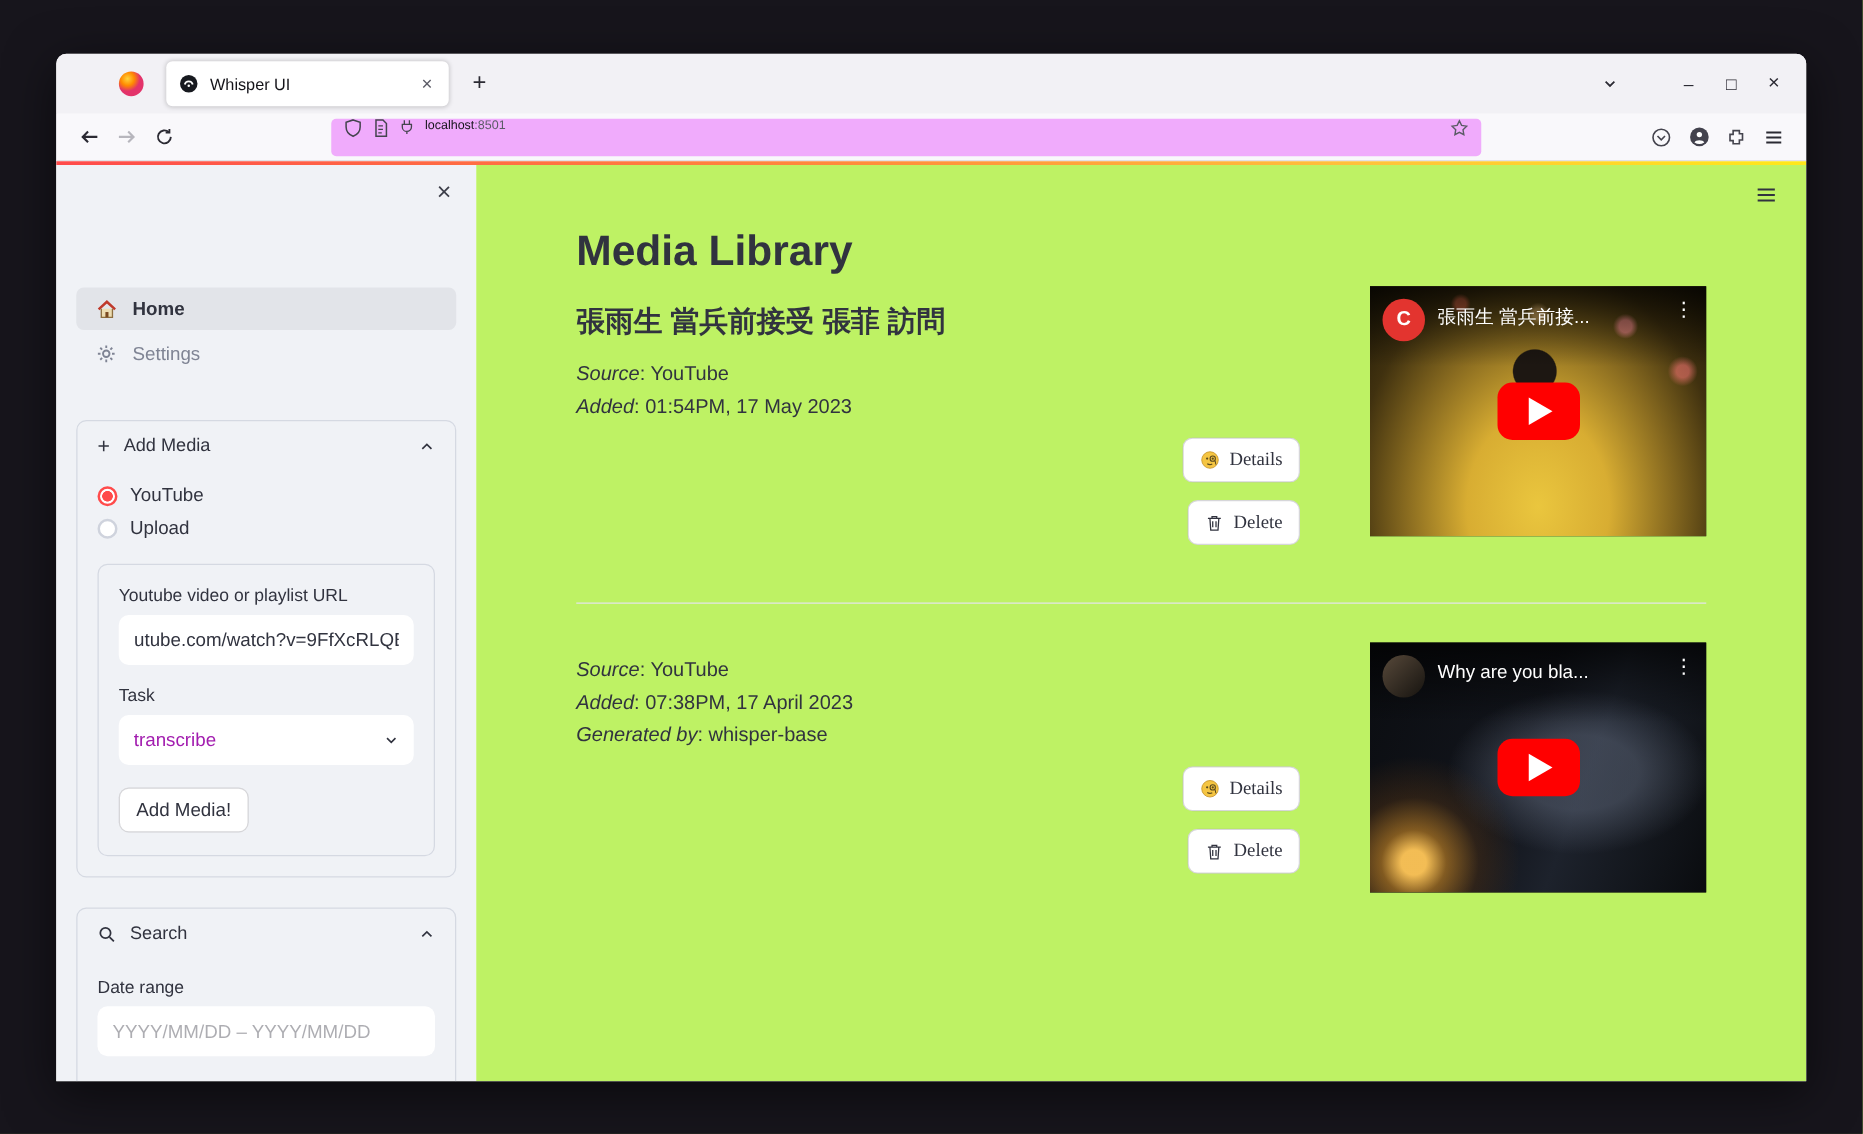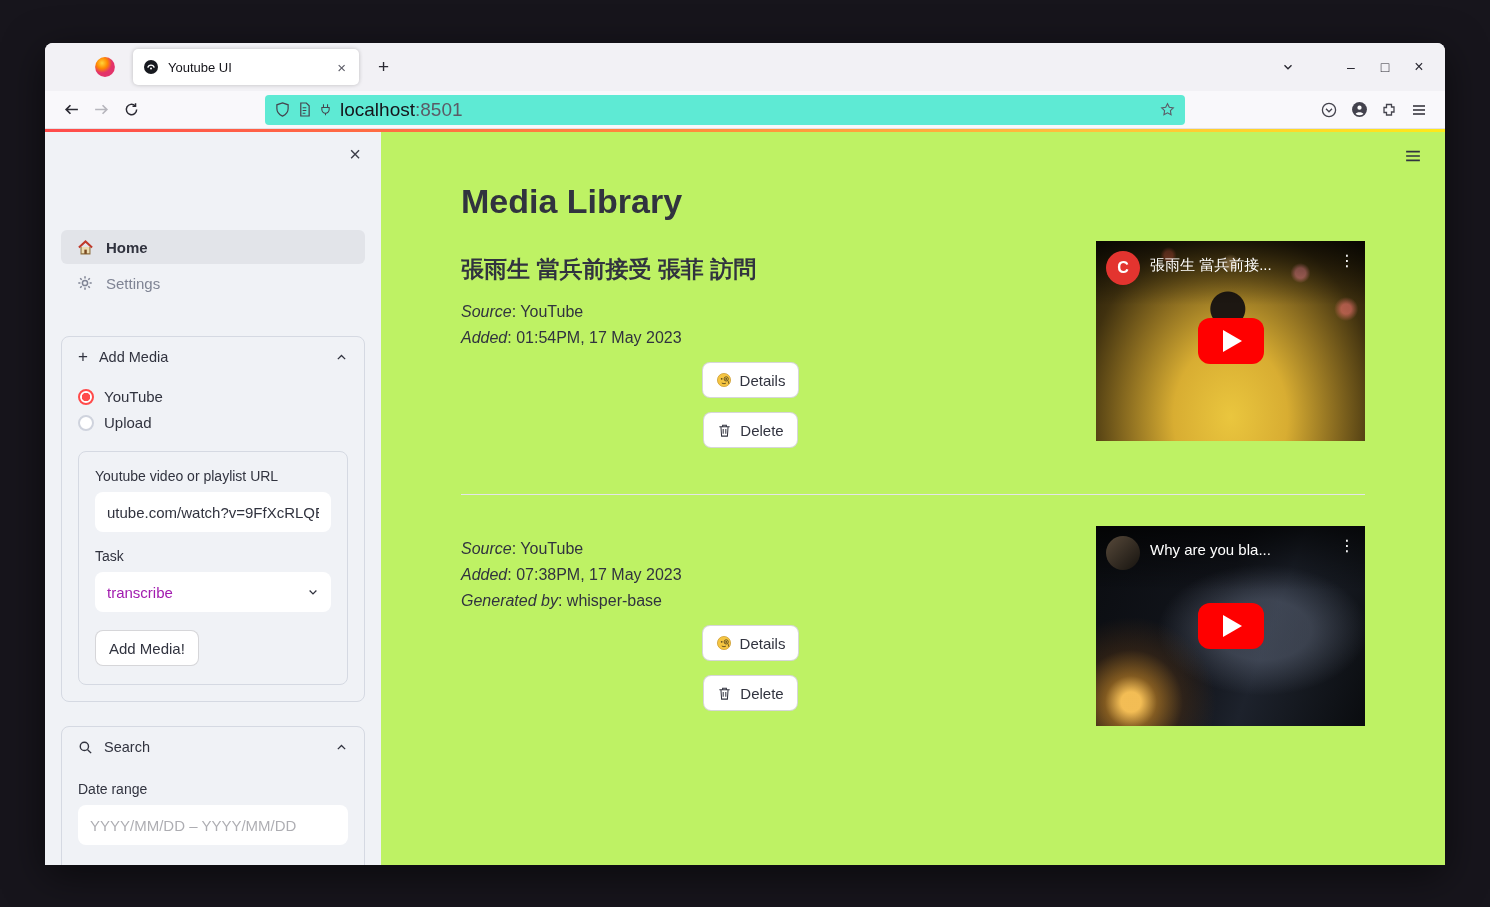--- a/index.html
+++ b/index.html
@@ -24,22 +24,22 @@
   .win-controls { display:flex; align-items:center; gap:10px; margin-right:14px; }
   .win-btn { width:24px; height:24px; display:flex; align-items:center; justify-content:center;
     color:#2b2a33; font-size:14px; }
 
   .toolbar { height:38px; background:#f9f8fb; border-bottom:1px solid #e2e1e6;
     display:flex; align-items:center; padding:0 12px; gap:2px; flex:0 0 auto; }
   .tool-btn { width:28px; height:28px; display:flex; align-items:center; justify-content:center;
     border-radius:4px; color:#2b2a33; }
   .tool-btn.disabled { color:#b7b6bd; }
   .tb-spacer-l { width:112px; } .tb-spacer-r { width:122px; }
-  .urlbar { flex:1; height:30px; background:#5eead4; border-radius:4px; margin:0 4px;
-    display:flex; align-items:center; gap:8px; padding:0 10px; font-size:19px; }
+  .urlbar { flex:1; height:30px; background:#f0abfc; border-radius:4px; margin:0 4px;
+    display:flex; align-items:flex-start; gap:8px; padding:0 10px; font-size:10px; }
   .url-host { color:#15141a; } .url-port { color:#5b5b66; }
   .url-text { flex:1; white-space:nowrap; overflow:hidden; }
 
   .decoration { height:3px; flex:0 0 auto;
     background:linear-gradient(90deg,#ff4b4b 0%,#ff8a3c 45%,#ffc23c 75%,#ffe81a 100%); }
 
   
   .content { flex:1; display:flex; min-height:0; }
 
   .sidebar { width:336px; flex:0 0 auto; background:#f0f2f6; position:relative;
@@ -75,27 +75,27 @@
     justify-content:space-between; padding:0 12px; font-size:15px; color:#a21caf; }
   .st-btn { display:inline-flex; align-items:center; gap:8px; background:#fff;
     border:1px solid rgba(49,51,63,.2); border-radius:8px; height:36px; padding:0 13px;
     font-size:15px; color:#31333f; font-family:inherit; cursor:pointer; }
   .form .st-btn { margin-top:18px; }
 
   .main { flex:1; background:#bef264; position:relative; padding:48px 80px 0; overflow:hidden; }
   .main-menu { position:absolute; top:14px; right:22px; display:flex; }
   h1.page-title { margin:0; font-size:34px; line-height:42px; font-weight:700; color:#31333f; }
 
-  .media-item { display:flex; align-items:flex-start; margin-top:32px; }
+  .media-item { display:flex; align-items:flex-start; margin-top:20px; }
   .media-item.second { margin-top:0; }
   .media-info { flex:1; padding-right:56px; }
   .media-info h3 { margin:0 0 18px; font-size:23px; font-weight:700; color:#31333f;
     line-height:1.32; max-width:560px; }
   .meta { margin:0 0 6px; font-size:16px; line-height:20px; color:#31333f; }
-  .btn-col { margin-top:14px; display:flex; flex-direction:column; align-items:center; gap:14px; }
+  .btn-col { margin-top:14px; display:flex; flex-direction:column; align-items:flex-end; gap:14px;font-family:Liberation Serif, serif; }
 
   .divider { border:none; border-top:1px solid #e3e5e9; margin:46px 0 44px; }
 
   .video { width:269px; height:200px; flex:0 0 auto; margin-top:-13px; position:relative;
     background:#000; overflow:hidden; }
   .scene { position:absolute; inset:0; }
   .scene-0 { background:
       radial-gradient(circle at 10% 14%, rgba(255,170,90,.85) 0 5px, transparent 9px),
       radial-gradient(circle at 27% 7%, rgba(255,120,80,.75) 0 4px, transparent 8px),
       radial-gradient(circle at 50% 11%, rgba(255,205,125,.7) 0 4px, transparent 9px),
@@ -143,21 +143,21 @@
         </svg>
     </div>
     <div class="tab">
       <span style="display:flex">
         <svg width="16" height="16" viewBox="0 0 16 16">
             <circle cx="8" cy="8" r="7" fill="#17191f"></circle>
             <path d="M4.8 8.6a3.3 3.3 0 0 1 6.4 0" fill="none" stroke="#fff" stroke-width="1.4"></path>
             <circle cx="8" cy="9.6" r="1" fill="#fff"></circle>
           </svg>
       </span>
-      <span class="tab-title">Youtube UI</span>
+      <span class="tab-title">Whisper UI</span>
       <span class="tab-close">×</span>
     </div>
     <div class="newtab">+</div>
     <div class="ts-spacer"></div>
     <div class="tab-chevron">
       <svg width="14" height="14" viewBox="0 0 16 16">
           <path d="M4 6l4 4 4-4" fill="none" stroke="#2b2a33" stroke-width="1.6"></path>
         </svg>
     </div>
     <div class="win-controls">
@@ -375,21 +375,21 @@
               <span class="play-tri"></span>
             </div>
         </div>
       </section>
 
       <hr class="divider">
 
       <section class="media-item second">
         <div class="media-info">
           <p class="meta"><em>Source</em><span>: </span><span>YouTube</span></p>
-          <p class="meta"><em>Added</em><span>: </span><span>07:38PM, 17 May 2023</span></p>
+          <p class="meta"><em>Added</em><span>: </span><span>07:38PM, 17 April 2023</span></p>
           <p class="meta"><em>Generated by</em><span>: </span><span>whisper-base</span></p>
           <div class="btn-col">
             <button class="st-btn">
               <span style="display:flex">
                 <svg width="16" height="16" viewBox="0 0 16 16">
                     <circle cx="8" cy="8" r="6.6" fill="#f5c542" stroke="#c9962a" stroke-width=".7"></circle>
                     <circle cx="5.7" cy="6.8" r=".9" fill="#5b4a1e"></circle>
                     <circle cx="10.2" cy="6.9" r="2.1" fill="none" stroke="#5b4a1e" stroke-width=".9"></circle>
                     <circle cx="10.2" cy="6.9" r=".9" fill="#5b4a1e"></circle>
                     <path d="M12.1 8.7l.6 3" stroke="#5b4a1e" stroke-width=".8"></path>

